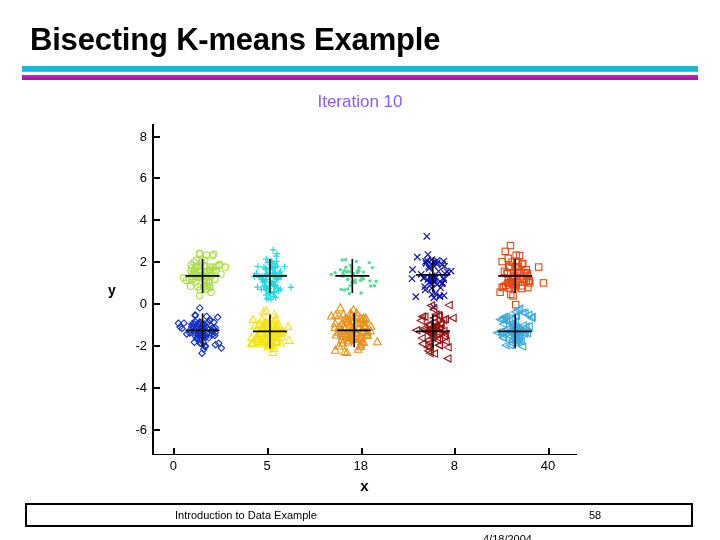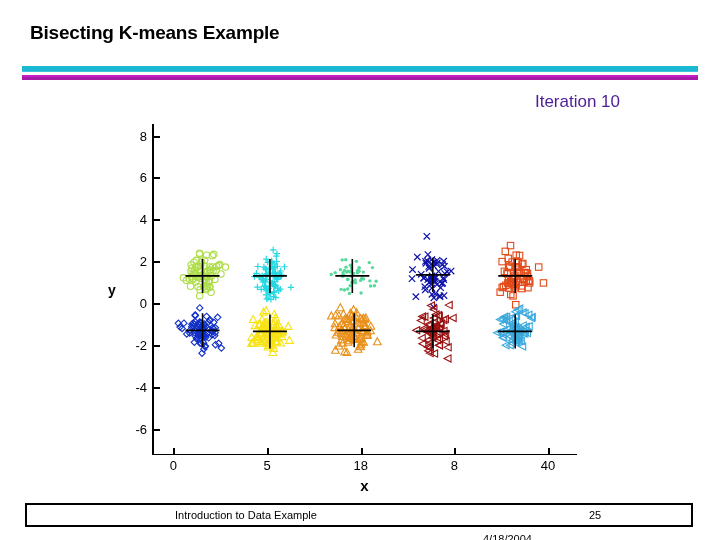--- a/index.html
+++ b/index.html
@@ -21,21 +21,21 @@
     width: 720px;
     height: 540px;
     background: #ffffff;
   }
 
   
   .slide-title {
     position: absolute;
     left: 30px;
     top: 22px;
-    font-size: 19px;
+    font-size: 31px;
     font-weight: bold;
     color: #000000;
     letter-spacing: -0.2px;
     white-space: nowrap;
   }
 
   
   .rule-group {
     position: absolute;
     left: 22px;
@@ -78,23 +78,23 @@
     left: 100px;
     top: 88px;
     width: 520px;
     height: 405px;
   }
   .fig-title {
     position: absolute;
     left: 0;
     top: 4px;
     width: 520px;
-    text-align: right;
+    text-align: center;
     font-size: 17px;
-    color: #4c1d95;
+    color: #8b5cf6;
     font-family: "Liberation Sans", sans-serif;
   }
   .plot-box {
     position: absolute;
     left: 52px;
     top: 36px;
     width: 425px;
     height: 331px;
   }
   .axis-line-y {
@@ -998,16 +998,16 @@
           <path d="M263.83700440528634,207.3987341772152 L297.83700440528634,207.3987341772152 M280.83700440528634,190.3987341772152 L280.83700440528634,224.3987341772152" stroke="#000000" stroke-width="1.6" fill="none"></path>
           <path d="M346.215859030837,151.88291139240508 L380.215859030837,151.88291139240508 M363.215859030837,134.88291139240508 L363.215859030837,168.88291139240508" stroke="#000000" stroke-width="1.6" fill="none"></path>
           <path d="M346.215859030837,207.3987341772152 L380.215859030837,207.3987341772152 M363.215859030837,190.3987341772152 L363.215859030837,224.3987341772152" stroke="#000000" stroke-width="1.6" fill="none"></path>
         </svg>
     </div>
   </div>
 
   <div class="footer-box">
     <span class="footer-text footer-center">Introduction to Data Example</span>
     <span class="footer-text footer-date">4/18/2004</span>
-    <span class="footer-text footer-page">25</span>
+    <span class="footer-text footer-page">58</span>
   </div>
 
 </div>
 
 </body></html>

